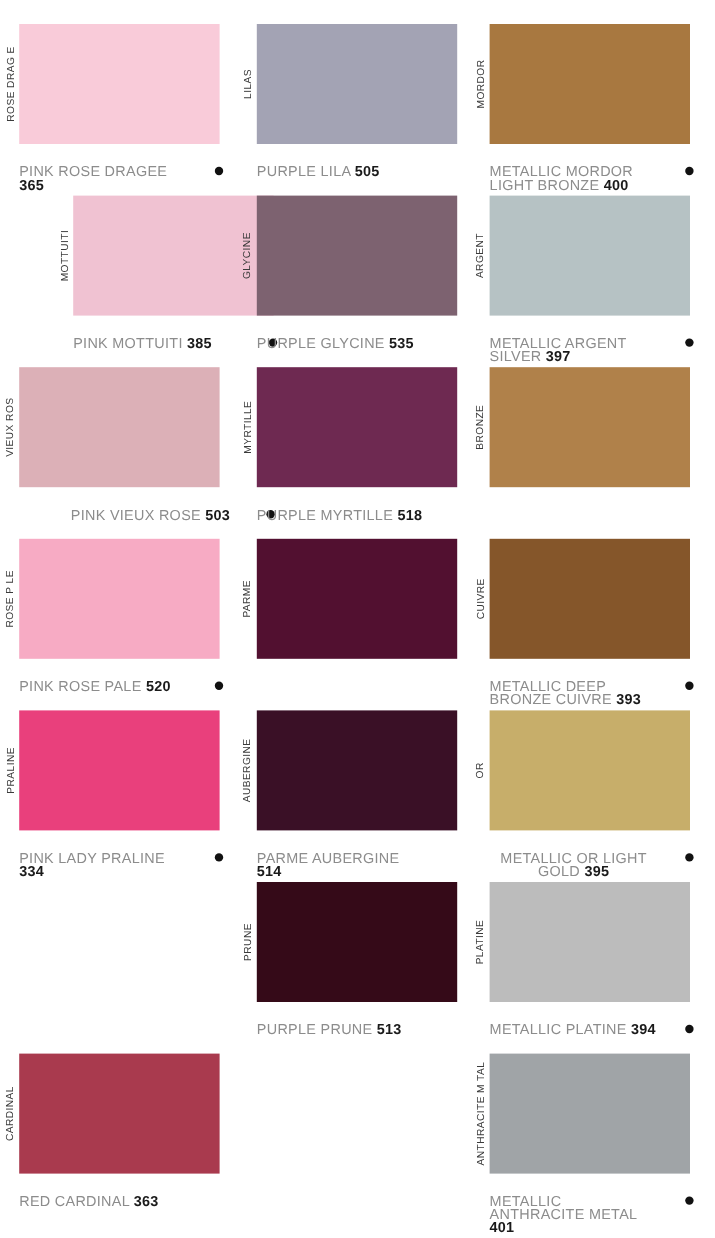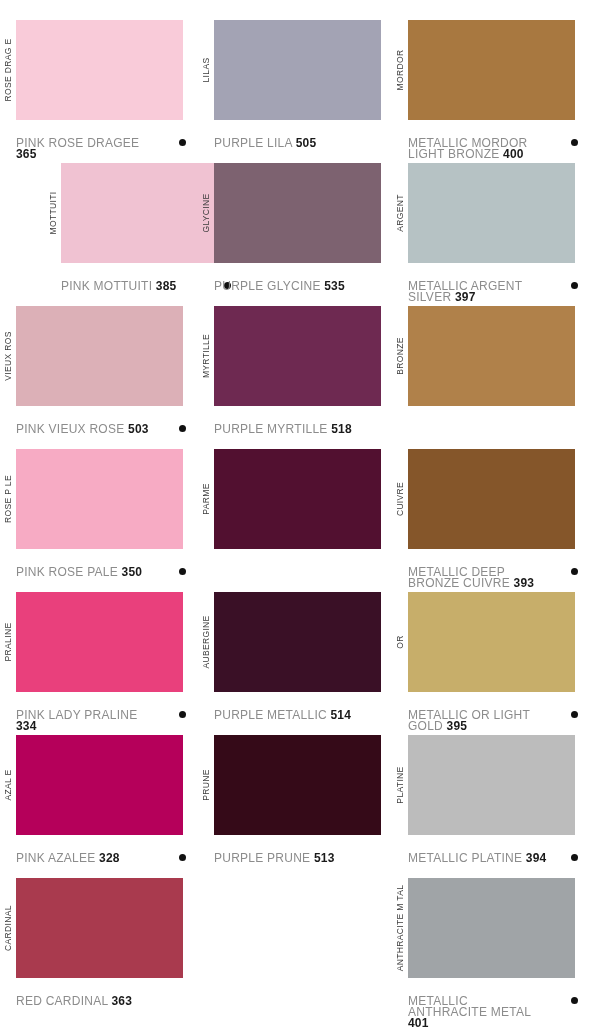--- a/index.html
+++ b/index.html
@@ -124,52 +124,42 @@
         <div class="caption" style="top: 118px; height: 24px;">
           <div class="caption-text"><span>PINK MOTTUITI</span> <b>385</b></div>
           <span class="dot"></span>
         </div>
       </div>
       <div class="entry" style="top: 306px; height: 140px;">
         <div class="family-label" style="height: 100px;">
           <span>VIEUX ROS</span>
         </div>
         <div class="swatch" style="height: 100px; background: rgb(220, 176, 183);"></div>
-        <div class="caption" style="top: 118px; height: 24px;">
+        <div class="caption" style="top: 118px; height: 24px; margin-left: 43px;">
           <div class="caption-text"><span>PINK VIEUX ROSE</span> <b>503</b></div>
           <span class="dot"></span>
         </div>
       </div>
       <div class="entry" style="top: 449px; height: 140px;">
         <div class="family-label" style="height: 100px;">
           <span>ROSE P LE</span>
         </div>
         <div class="swatch" style="height: 100px; background: rgb(247, 171, 196);"></div>
         <div class="caption" style="top: 118px; height: 24px;">
-          <div class="caption-text"><span>PINK ROSE PALE</span> <b>350</b></div>
+          <div class="caption-text"><span>PINK ROSE PALE</span> <b>520</b></div>
           <span class="dot"></span>
         </div>
       </div>
       <div class="entry" style="top: 592px; height: 140px;">
         <div class="family-label" style="height: 100px;">
           <span>PRALINE</span>
         </div>
         <div class="swatch" style="height: 100px; background: rgb(233, 64, 124);"></div>
         <div class="caption" style="top: 118px; height: 24px;">
           <div class="caption-text"><span>PINK LADY PRALINE</span> <b>334</b></div>
-          <span class="dot"></span>
-        </div>
-      </div>
-      <div class="entry" style="top: 735px; height: 140px;">
-        <div class="family-label" style="height: 100px;">
-          <span>AZAL E</span>
-        </div>
-        <div class="swatch" style="height: 100px; background: rgb(181, 0, 90);"></div>
-        <div class="caption" style="top: 118px; height: 24px;">
-          <div class="caption-text"><span>PINK AZALEE</span> <b>328</b></div>
           <span class="dot"></span>
         </div>
       </div>
       <div class="entry" style="top: 878px; height: 140px;">
         <div class="family-label" style="height: 100px;">
           <span>CARDINAL</span>
         </div>
         <div class="swatch" style="height: 100px; background: rgb(169, 58, 78);"></div>
         <div class="caption" style="top: 118px; height: 24px;">
           <div class="caption-text"><span>RED CARDINAL</span> <b>363</b></div>
@@ -209,21 +199,21 @@
           <span>PARME</span>
         </div>
         <div class="swatch" style="height: 100px; background: rgb(82, 16, 48);"></div>
       </div>
       <div class="entry" style="top: 592px; height: 140px;">
         <div class="family-label" style="height: 100px;">
           <span>AUBERGINE</span>
         </div>
         <div class="swatch" style="height: 100px; background: rgb(58, 16, 38);"></div>
         <div class="caption" style="top: 118px; height: 24px;">
-          <div class="caption-text"><span>PURPLE METALLIC</span> <b>514</b></div>
+          <div class="caption-text"><span>PARME AUBERGINE</span> <b>514</b></div>
         </div>
       </div>
       <div class="entry" style="top: 735px; height: 140px;">
         <div class="family-label" style="height: 100px;">
           <span>PRUNE</span>
         </div>
         <div class="swatch" style="height: 100px; background: rgb(53, 10, 24);"></div>
         <div class="caption" style="top: 118px; height: 24px;">
           <div class="caption-text"><span>PURPLE PRUNE</span> <b>513</b></div>
         </div>
@@ -264,21 +254,21 @@
         <div class="caption" style="top: 118px; height: 24px;">
           <div class="caption-text"><span>METALLIC DEEP BRONZE CUIVRE</span> <b>393</b></div>
           <span class="dot"></span>
         </div>
       </div>
       <div class="entry" style="top: 592px; height: 140px;">
         <div class="family-label" style="height: 100px;">
           <span>OR</span>
         </div>
         <div class="swatch" style="height: 100px; background: rgb(199, 174, 106);"></div>
-        <div class="caption" style="top: 118px; height: 24px;">
+        <div class="caption" style="top: 118px; height: 24px; text-align: center;">
           <div class="caption-text"><span>METALLIC OR LIGHT GOLD</span> <b>395</b></div>
           <span class="dot"></span>
         </div>
       </div>
       <div class="entry" style="top: 735px; height: 140px;">
         <div class="family-label" style="height: 100px;">
           <span>PLATINE</span>
         </div>
         <div class="swatch" style="height: 100px; background: rgb(188, 188, 188);"></div>
         <div class="caption" style="top: 118px; height: 24px;">

